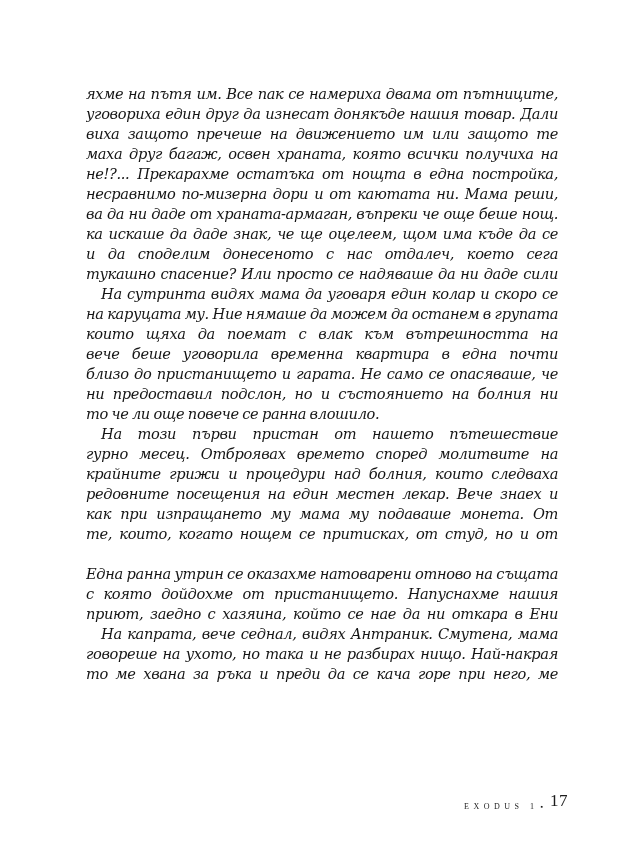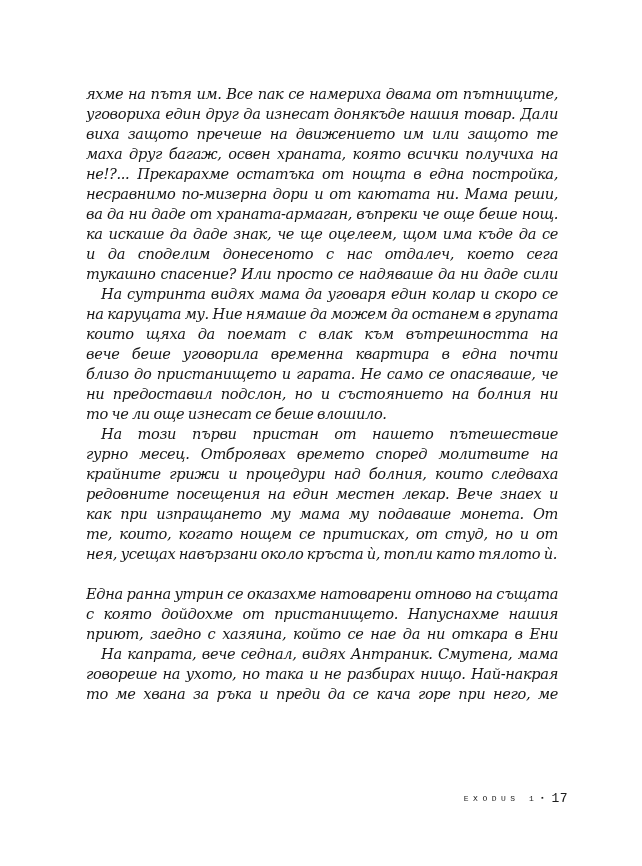--- a/index.html
+++ b/index.html
@@ -39,36 +39,36 @@
     white-space: normal;
     text-align-last: justify;
   }
   .indent { text-indent: 15px; }
   .gap { margin-top: 20px; }
   .footer {
     position: absolute;
     top: 791px;
     right: 74px;
     display: flex;
-    align-items: center;
-    font-family: Liberation Mono, monospace;
+    align-items: flex-end;
+    font-family: Liberation Serif, serif;
     color: #1c1c1c;
   }
   .running-title {
     font-size: 8px;
     letter-spacing: 4.5px;
     font-weight: 400;
   }
   .sep {
     font-size: 7px;
     margin: 0 7px 0 2px;
     line-height: 1;
   }
   .pagenum {
-    font-size: 13px;
+    font-size: 17px;
     letter-spacing: 0.5px;
   }
 </style>
 </head>
 <body>
 
 <div class="page">
 
   <main class="text-block">
 
@@ -85,31 +85,30 @@
       <div class="line j">тукашно спасение? Или просто се надяваше да ни даде сили за онова,</div>
     </section>
 
     <section class="para">
       <div class="line j indent">На сутринта видях мама да уговаря един колар и скоро се озовахме</div>
       <div class="line j">на каруцата му. Ние нямаше да можем да останем в групата бежанци,</div>
       <div class="line j">които щяха да поемат с влак към вътрешността на страната. Мама</div>
       <div class="line j">вече беше уговорила временна квартира в една почти съборена къща,</div>
       <div class="line j">близо до пристанището и гарата. Не само се опасяваше, че друг не би</div>
       <div class="line j">ни предоставил подслон, но и състоянието на болния ни спътник, ка-</div>
-      <div class="line">то че ли още изнесат се беше влошило.</div>
+      <div class="line">то че ли още повече се ранна влошило.</div>
     </section>
 
     <section class="para">
       <div class="line j indent">На този първи пристан от нашето пътешествие останахме си-</div>
       <div class="line j">гурно месец. Отброявах времето според молитвите на мама, без-</div>
       <div class="line j">крайните грижи и процедури над болния, които следваха също тъй</div>
       <div class="line j">редовните посещения на един местен лекар. Вече знаех и наблюдавах</div>
       <div class="line j">как при изпращането му мама му подаваше монета. От онези, същи-</div>
       <div class="line j">те, които, когато нощем се притисках, от студ, но и от любов към</div>
-      <div class="line">нея, усещах навързани около кръста ѝ, топли като тялото ѝ.</div>
     </section>
 
     <section class="para gap">
       <div class="line j">Една ранна утрин се оказахме натоварени отново на същата каруца,</div>
       <div class="line j">с която дойдохме от пристанището. Напуснахме нашия временен</div>
       <div class="line j">приют, заедно с хазяина, който се нае да ни откара в Ени Заара. Там</div>
     </section>
 
     <section class="para">
       <div class="line j indent">На капрата, вече седнал, видях Антраник. Смутена, мама дълго ми</div>

